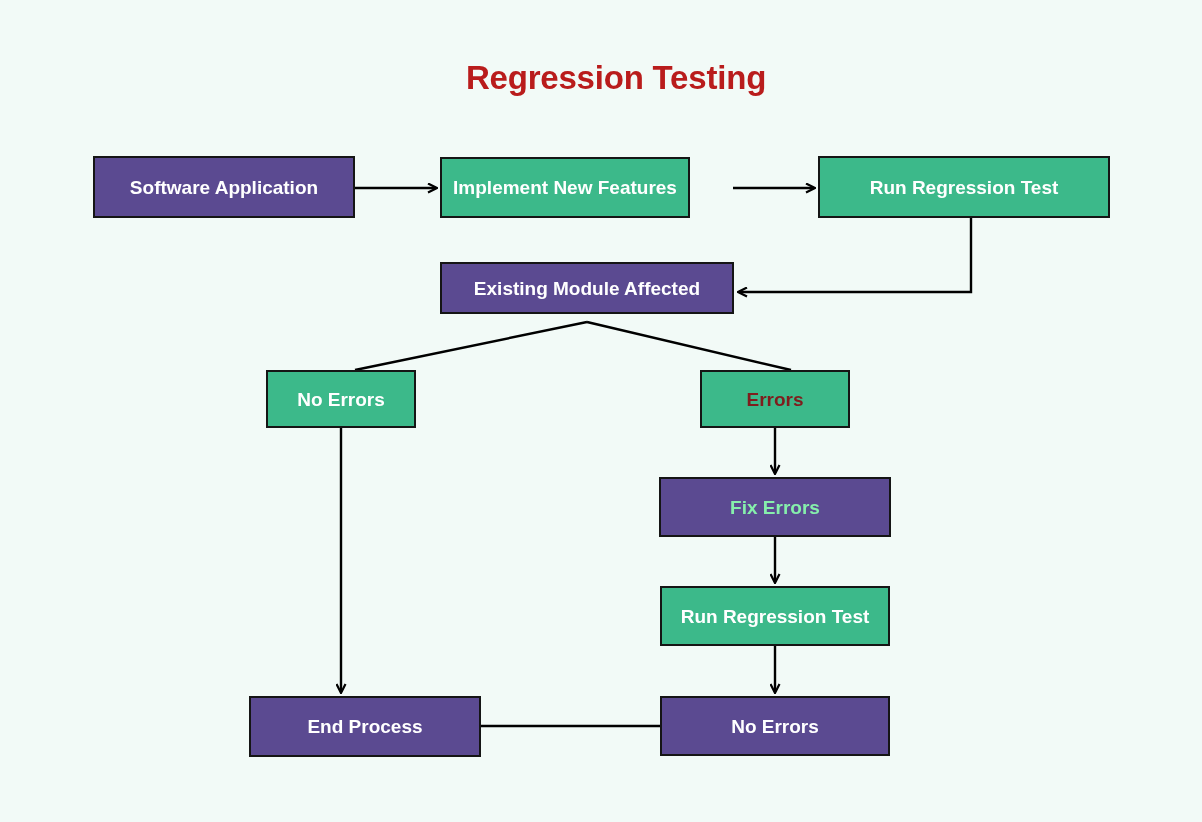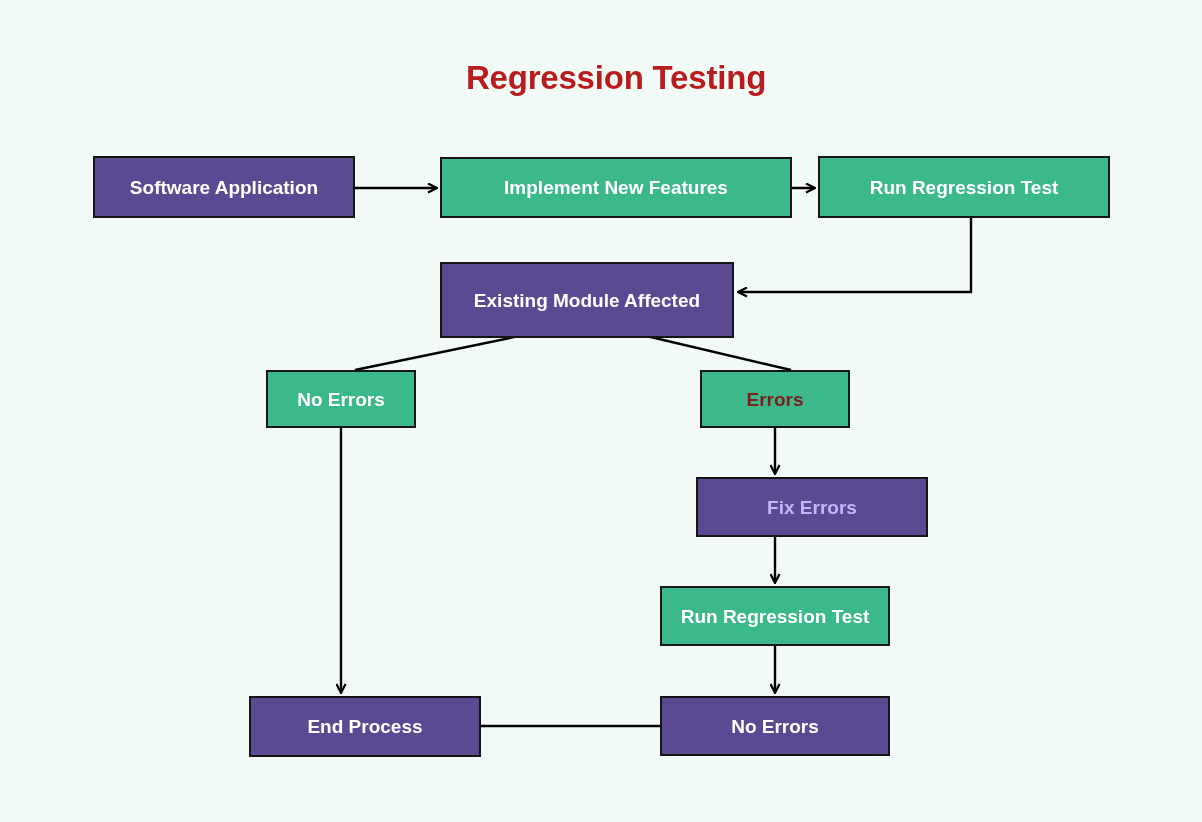--- a/index.html
+++ b/index.html
@@ -85,41 +85,41 @@
 
     <path d="M660,726 L461,726" fill="none" stroke="#000000" stroke-width="2.4" marker-end="url(#arw)"></path>
 
     <path d="M341,428 L341,692" fill="none" stroke="#000000" stroke-width="2.4" marker-end="url(#arw)"></path>
   </svg>
 
   <div class="node purple" style="left: 93px; top: 156px; width: 262px; height: 62px; background: rgb(91, 74, 145); border-color: rgb(21, 21, 21); color: rgb(255, 255, 255);">
       <span>Software Application</span>
     </div>
 
-  <div class="node green" style="left: 440px; top: 157px; width: 352px; height: 61px; background: rgb(60, 185, 138); border-color: rgb(21, 21, 21); color: rgb(255, 255, 255);">
+  <div class="node green" style="left: 440px; top: 157px; width: 250px; height: 61px; background: rgb(60, 185, 138); border-color: rgb(21, 21, 21); color: rgb(255, 255, 255);">
       <span>Implement New Features</span>
     </div>
 
   <div class="node green" style="left: 818px; top: 156px; width: 292px; height: 62px; background: rgb(60, 185, 138); border-color: rgb(21, 21, 21); color: rgb(255, 255, 255);">
       <span>Run Regression Test</span>
     </div>
 
-  <div class="node purple" style="left: 440px; top: 262px; width: 294px; height: 76px; background: rgb(91, 74, 145); border-color: rgb(21, 21, 21); color: rgb(255, 255, 255);">
+  <div class="node purple" style="left: 440px; top: 262px; width: 294px; height: 52px; background: rgb(91, 74, 145); border-color: rgb(21, 21, 21); color: rgb(255, 255, 255);">
       <span>Existing Module Affected</span>
     </div>
 
   <div class="node green" style="left: 266px; top: 370px; width: 150px; height: 58px; background: rgb(60, 185, 138); border-color: rgb(21, 21, 21); color: rgb(255, 255, 255);">
       <span>No Errors</span>
     </div>
 
   <div class="node green" style="left: 700px; top: 370px; width: 150px; height: 58px; background: rgb(60, 185, 138); border-color: rgb(21, 21, 21); color: #7f1d1d;">
       <span>Errors</span>
     </div>
 
-  <div class="node purple" style="left: 659px; top: 477px; width: 232px; height: 60px; background: rgb(91, 74, 145); border-color: rgb(21, 21, 21); color: #c4b5fd; margin-left: 37px;">
+  <div class="node purple" style="left: 659px; top: 477px; width: 232px; height: 60px; background: rgb(91, 74, 145); border-color: rgb(21, 21, 21); color: #86efac;">
       <span>Fix Errors</span>
     </div>
 
   <div class="node green" style="left: 660px; top: 586px; width: 230px; height: 60px; background: rgb(60, 185, 138); border-color: rgb(21, 21, 21); color: rgb(255, 255, 255);">
       <span>Run Regression Test</span>
     </div>
 
   <div class="node purple" style="left: 660px; top: 696px; width: 230px; height: 60px; background: rgb(91, 74, 145); border-color: rgb(21, 21, 21); color: rgb(255, 255, 255);">
       <span>No Errors</span>
     </div>

